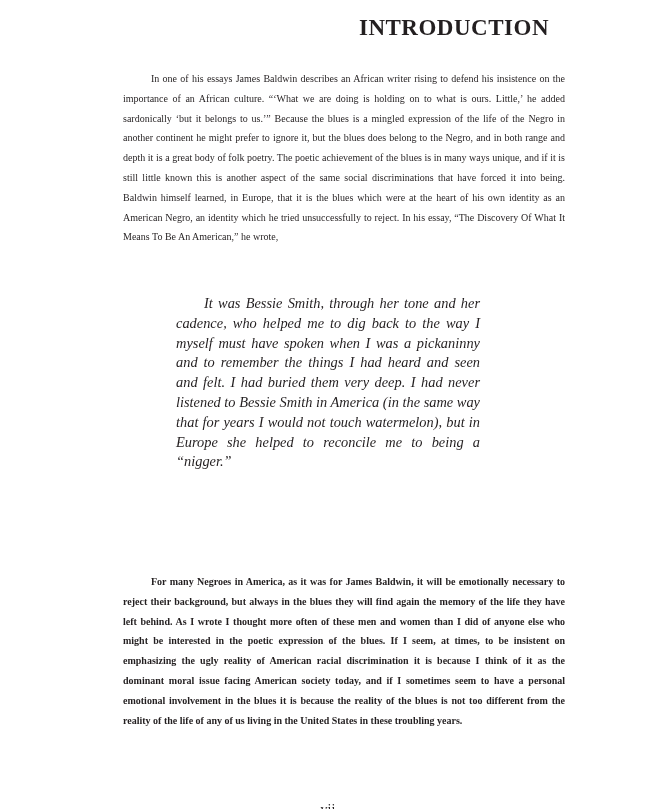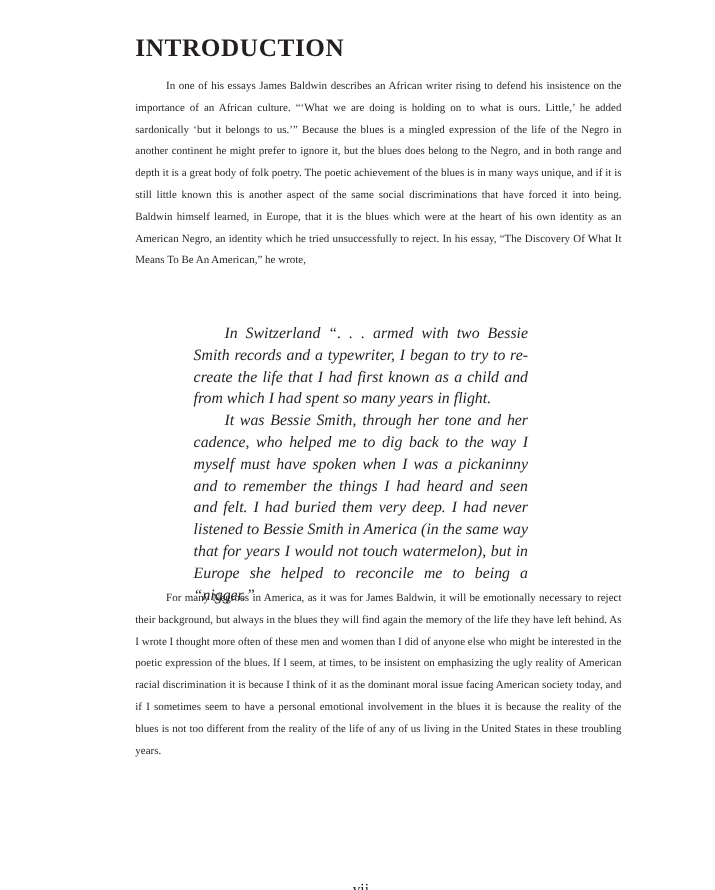--- a/index.html
+++ b/index.html
@@ -15,43 +15,43 @@
       font-family: "Liberation Serif", "DejaVu Serif", serif;
       color: #231f20;
     }
     .page {
       position: absolute;
       left: 107px;
       top: 0;
       width: 442px;
     }
     h1.title {
-      margin: 16px;
+      margin: 0;
       position: absolute;
       top: 14px;
       left: 0;
       width: 442px;
-      text-align: left;
+      text-align: right;
       font-size: 23px;
       font-weight: bold;
       letter-spacing: 0.5px;
       line-height: 28px;
     }
     .para {
       position: absolute;
       left: 0;
       width: 442px;
       margin: 16px;
       font-size: 10px;
       line-height: 19.8px;
       text-align: justify;
       text-indent: 28px;
     }
     .para.p1 { top: 53px; }
-    .para.p2 { top: 518px; }
+    .para.p2 { top: 556px; font-weight: bold; }
     .block {
       position: absolute;
       left: 69px;
       top: 294px;
       width: 304px;
       font-style: italic;
       font-size: 14.4px;
       line-height: 19.8px;
       text-align: justify;
     }
@@ -72,20 +72,19 @@
   </style>
 </head>
 <body>
 
 <div class="page">
   <h1 class="title">INTRODUCTION</h1>
 
   <p class="para p1">In one of his essays James Baldwin describes an African writer rising to defend his insistence on the importance of an African culture. “‘What we are doing is holding on to what is ours. Little,’ he added sardonically ‘but it belongs to us.’” Because the blues is a mingled expression of the life of the Negro in another continent he might prefer to ignore it, but the blues does belong to the Negro, and in both range and depth it is a great body of folk poetry. The poetic achievement of the blues is in many ways unique, and if it is still little known this is another aspect of the same social discriminations that have forced it into being. Baldwin himself learned, in Europe, that it is the blues which were at the heart of his own identity as an American Negro, an identity which he tried unsuccessfully to reject. In his essay, “The Discovery Of What It Means To Be An American,” he wrote,</p>
 
   <div class="block">
-    <p>In Switzerland “. . . armed with two Bessie Smith records and a typewriter, I began to try to re-create the life that I had first known as a child and from which I had spent so many years in flight.</p>
     <p>It was Bessie Smith, through her tone and her cadence, who helped me to dig back to the way I myself must have spoken when I was a pickaninny and to remember the things I had heard and seen and felt. I had buried them very deep. I had never listened to Bessie Smith in America (in the same way that for years I would not touch watermelon), but in Europe she helped to reconcile me to being a “nigger.”</p>
   </div>
 
   <p class="para p2">For many Negroes in America, as it was for James Baldwin, it will be emotionally necessary to reject their background, but always in the blues they will find again the memory of the life they have left behind. As I wrote I thought more often of these men and women than I did of anyone else who might be interested in the poetic expression of the blues. If I seem, at times, to be insistent on emphasizing the ugly reality of American racial discrimination it is because I think of it as the dominant moral issue facing American society today, and if I sometimes seem to have a personal emotional involvement in the blues it is because the reality of the blues is not too different from the reality of the life of any of us living in the United States in these troubling years.</p>
 
   <div class="folio">vii</div>
 </div>
 
 </body></html>

